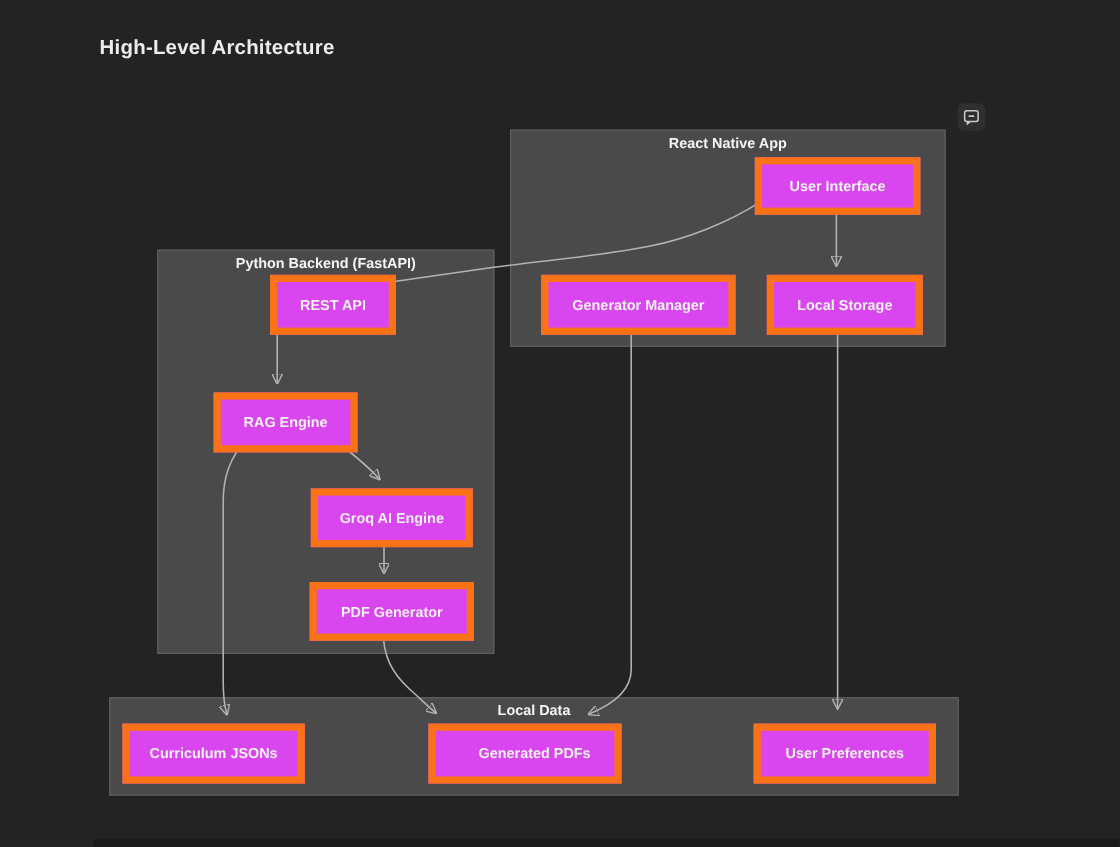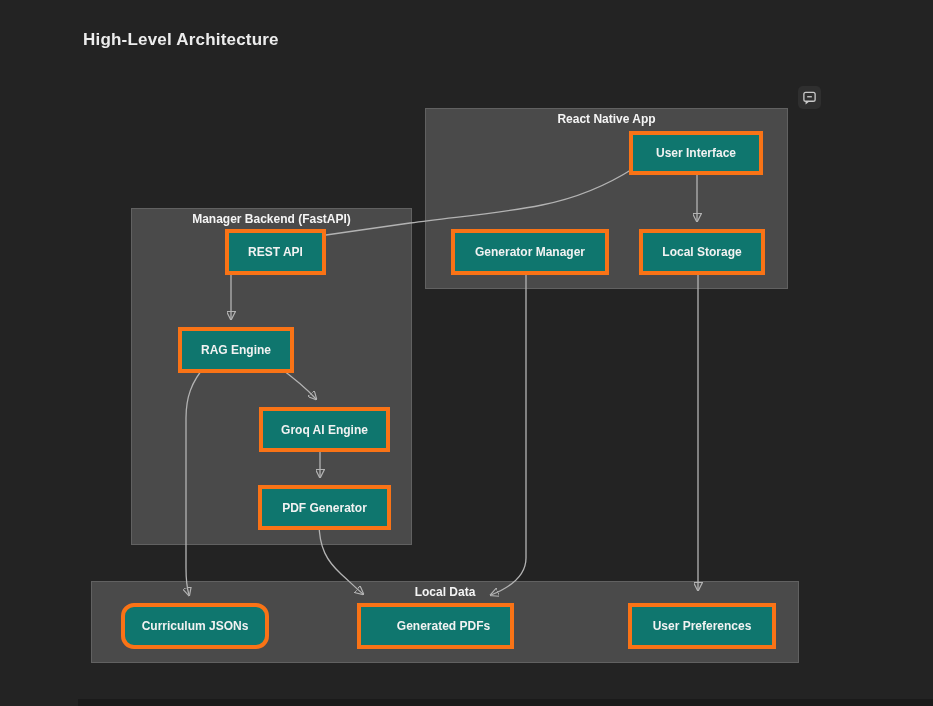--- a/index.html
+++ b/index.html
@@ -24,31 +24,31 @@
     position:absolute;top:3px;left:0;right:0;text-align:center;
     font-size:12px;font-weight:700;color:#f5f5f5;
   }
   #cluster-rn{left:425px;top:108px;width:361px;height:179px;}
   #cluster-py{left:131px;top:208px;width:279px;height:335px;}
   #cluster-ld{left:91px;top:581px;width:706px;height:80px;}
   .edges{position:absolute;left:0;top:0;z-index:2;}
   .edges path{stroke:#b3b3b3;stroke-width:1.3;fill:none;}
   .node{
     position:absolute;z-index:3;display:flex;align-items:center;justify-content:center;
-    background:#0f766e;border:4px solid #f97316;color:#f2f2f2;
+    background:#d946ef;border:6px solid #f97316;color:#f2f2f2;
     font-size:12px;font-weight:700;text-align:center;
   }
   #n-ui{left:629px;top:131px;width:126px;height:36px;}
   #n-bm{left:451px;top:229px;width:150px;height:38px;}
   #n-ls{left:639px;top:229px;width:118px;height:38px;}
   #n-ra{left:185px;top:229px;width:93px;height:38px;margin-left:40px;}
   #n-re{left:178px;top:327px;width:108px;height:38px;}
   #n-gq{left:259px;top:407px;width:123px;height:37px;}
   #n-pg{left:258px;top:485px;width:125px;height:37px;}
-  #n-cj{left:121px;top:603px;width:140px;height:38px;border-radius:13px;}
+  #n-cj{left:102px;top:603px;width:140px;height:38px;}
   #n-gp{left:357px;top:603px;width:133px;height:38px;padding-left:16px;}
   #n-up{left:628px;top:603px;width:140px;height:38px;}
   .bottom-strip{
     position:absolute;left:78px;top:699px;width:855px;height:7px;
     background:#1a1a1a;z-index:0;
   }
 </style>
 </head>
 <body>
 
@@ -61,21 +61,21 @@
       <rect x="2" y="2.5" width="12" height="9.5" rx="2"></rect>
       <line x1="5.5" y1="7.2" x2="10.5" y2="7.2"></line>
       <path d="M4.5 12 L4.5 14 L7 12"></path>
     </svg>
   </button>
 
   <div class="cluster" id="cluster-rn">
     <div class="cluster-label">React Native App</div>
   </div>
   <div class="cluster" id="cluster-py">
-    <div class="cluster-label">Manager Backend (FastAPI)</div>
+    <div class="cluster-label">Python Backend (FastAPI)</div>
   </div>
   <div class="cluster" id="cluster-ld">
     <div class="cluster-label">Local Data</div>
   </div>
 
   <svg class="edges" width="933" height="706">
     <defs>
       <marker id="arrow" viewBox="0 0 10 10" refX="8.5" refY="5" markerWidth="9" markerHeight="9" markerUnits="userSpaceOnUse" orient="auto">
         <path d="M0,0 L10,5 L0,10 z" fill="#b3b3b3" stroke="none"></path>
       </marker>

